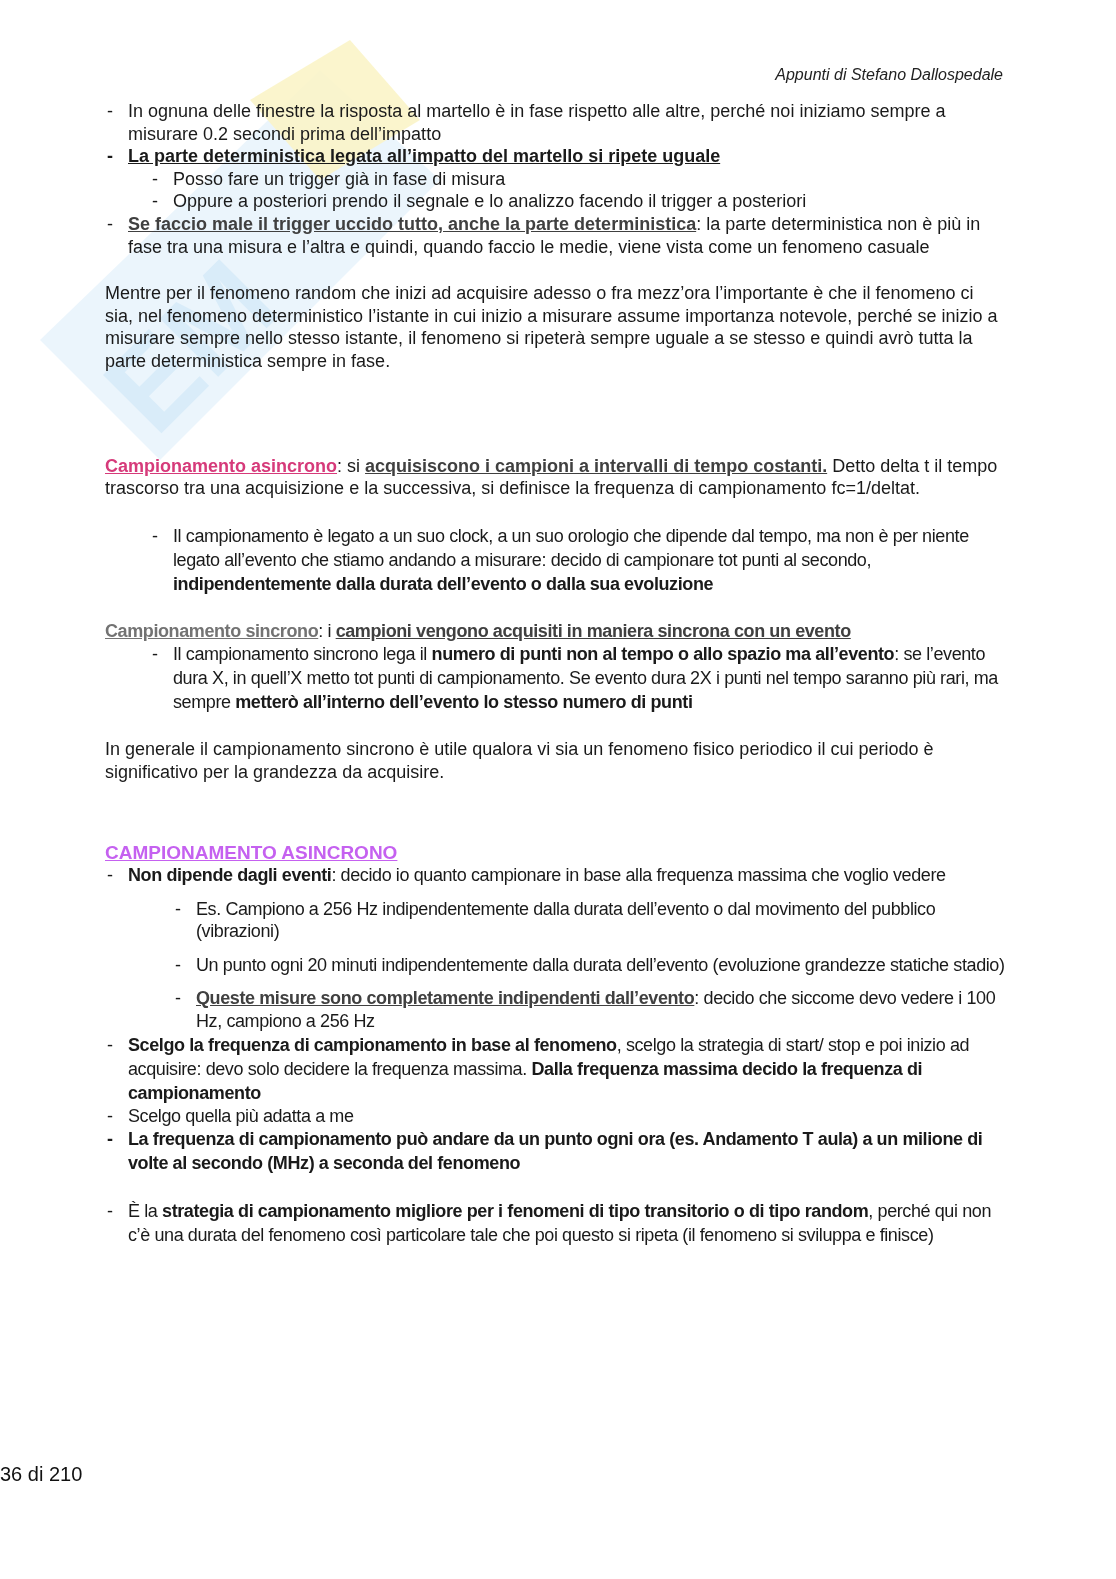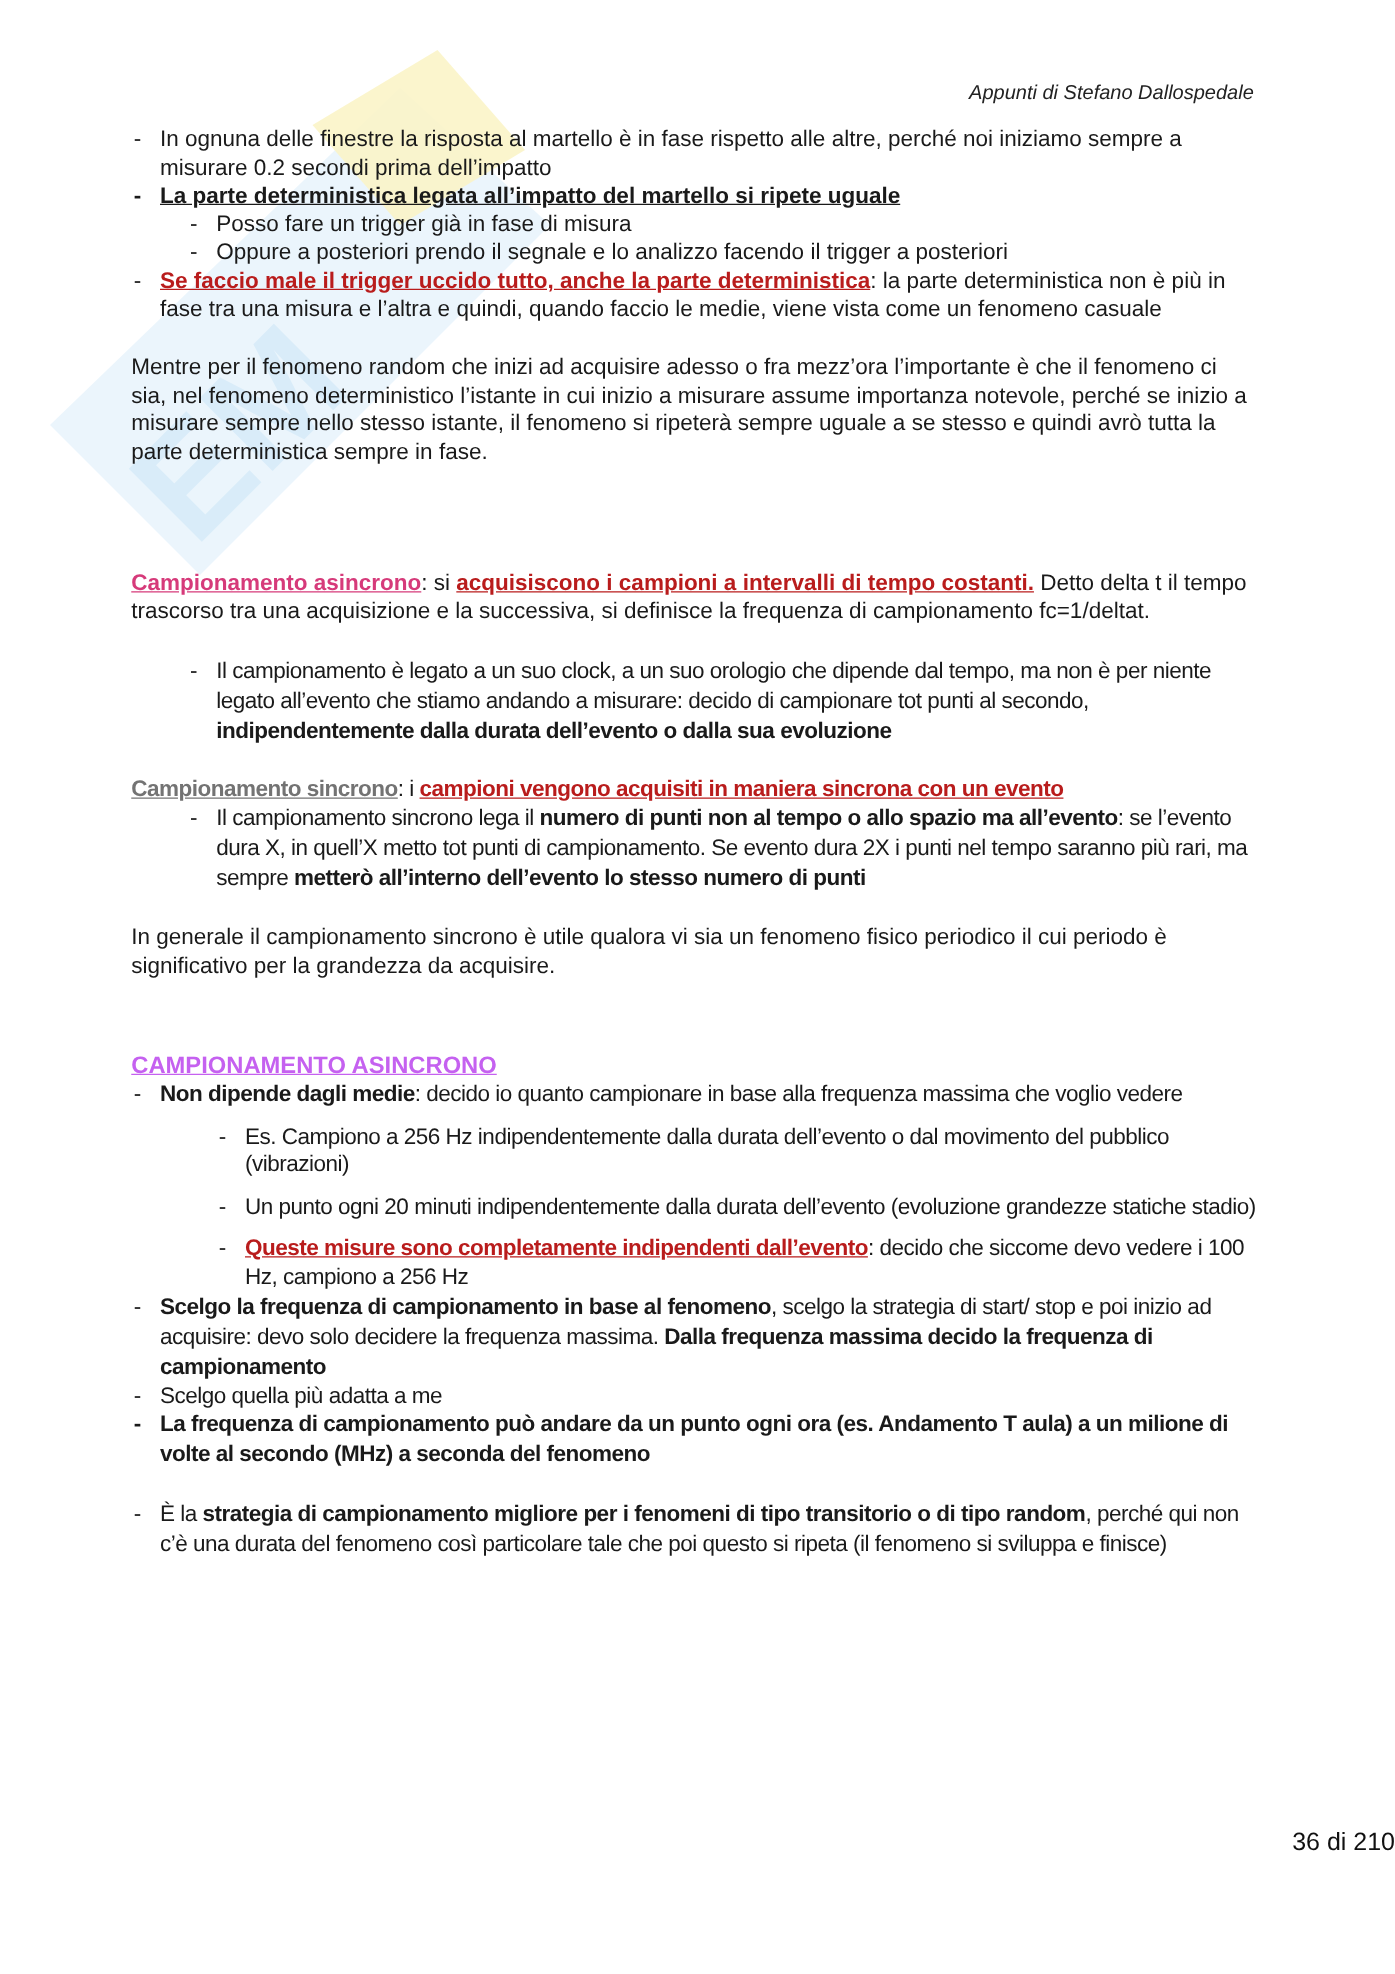--- a/index.html
+++ b/index.html
@@ -7,29 +7,29 @@
          font-family:"Liberation Sans", sans-serif; color:#1a1a1a; }
   .watermark { position:absolute; left:20px; top:40px; width:420px; height:440px; pointer-events:none; }
   .header { position:absolute; right:113px; top:66px; font-style:italic; font-size:16px; color:#222; }
   .page { position:absolute; left:105px; top:100px; width:900px; font-size:18px; line-height:22.6px; }
   .li { position:relative; padding-left:23px; }
   .li::before { content:"-"; position:absolute; left:2px; top:0; }
   .li.l2 { margin-left:45px; }
   .li.l3 { margin-left:68px;margin-top:11px; }
   .b { font-weight:bold; }
   .u { text-decoration:underline; }
-  .red { color:#b91c1c; }
+  .red { color:#404040; }
   .orange { color:#737373; }
   .pink { color:#d63a7a; }
   .gap-m { height:24px; }
   .gap-l { height:58px; }
   .h1 { font-size:28px; font-weight:bold; color:#f26b1d; text-decoration:underline; line-height:34px; margin:0; }
   .h2 { font-size:19px; font-weight:bold; color:#c561f0; text-decoration:underline; }
   .cond { letter-spacing:-0.4px; }
-  .footer { position:absolute; left:0; right:0; top:1463px; text-align:right; font-size:20px; color:#111; }
+  .footer { position:absolute; left:0; right:0; top:1463px; text-align:left; font-size:20px; color:#111; }
 </style>
 </head>
 <body>
 
 <svg class="watermark" viewBox="0 0 420 440">
   <polygon points="20,300 300,30 420,140 140,420" fill="#e6f2fb" opacity="0.8"></polygon>
   <polygon points="230,60 330,0 400,80 300,140" fill="#fbf4c8" opacity="0.9"></polygon>
   <text x="70" y="360" font-size="120" font-weight="bold" fill="#d9ecf9" transform="rotate(-45 150 300)" font-family="Liberation Sans, sans-serif">EM</text>
 </svg>
 
@@ -52,21 +52,21 @@
   <div class="li l2 cond" style="line-height:24px"><span>Il campionamento è legato a un suo clock, a un suo orologio che dipende dal tempo, ma non è per niente legato all’evento che stiamo andando a misurare: decido di campionare tot punti al secondo, </span><span class="b">indipendentemente dalla durata dell’evento o dalla sua evoluzione</span></div>
   <div class="gap-m"></div>
 
   <div class="cond"><span class="b u orange">Campionamento sincrono</span><span>: i </span><span class="b u red">campioni vengono acquisiti in maniera sincrona con un evento</span></div>
   <div class="li l2 cond" style="line-height:24px"><span>Il campionamento sincrono lega il </span><span class="b">numero di punti non al tempo o allo spazio ma all’evento</span><span>: se l’evento dura X, in quell’X metto tot punti di campionamento. Se evento dura 2X i punti nel tempo saranno più rari, ma sempre </span><span class="b">metterò all’interno dell’evento lo stesso numero di punti</span></div>
   <div class="gap-m"></div>
   <div>In generale il campionamento sincrono è utile qualora vi sia un fenomeno fisico periodico il cui periodo è significativo per la grandezza da acquisire.</div>
 
   <div class="gap-l"></div>
   <div class="h2">CAMPIONAMENTO ASINCRONO</div>
-  <div class="li cond"><span class="b">Non dipende dagli medie</span><span>: decido io quanto campionare in base alla frequenza massima che voglio vedere</span></div>
+  <div class="li cond"><span class="b">Non dipende dagli eventi</span><span>: decido io quanto campionare in base alla frequenza massima che voglio vedere</span></div>
   <div class="li l3 cond"><span>Es. Campiono a 256 Hz indipendentemente dalla durata dell’evento o dal movimento del pubblico (vibrazioni)</span></div>
   <div class="li l3 cond"><span>Un punto ogni 20 minuti indipendentemente dalla durata dell’evento (evoluzione grandezze statiche stadio)</span></div>
   <div class="li l3 cond"><span class="b u red">Queste misure sono completamente indipendenti dall’evento</span><span>: decido che siccome devo vedere i 100 Hz, campiono a 256 Hz</span></div>
   <div class="li cond" style="line-height:24px"><span class="b">Scelgo la frequenza di campionamento in base al fenomeno</span><span>, scelgo la strategia di start/ stop e poi inizio ad acquisire: devo solo decidere la frequenza massima. </span><span class="b">Dalla frequenza massima decido la frequenza di campionamento</span></div>
   <div class="li cond"><span>Scelgo quella più adatta a me</span></div>
   <div class="li b cond" style="line-height:24px"><span>La frequenza di campionamento può andare da un punto ogni ora (es. Andamento T aula) a un milione di volte al secondo (MHz) a seconda del fenomeno</span></div>
   <div class="gap-m"></div>
   <div class="li cond" style="line-height:24px"><span>È la </span><span class="b">strategia di campionamento migliore per i fenomeni di tipo transitorio o di tipo random</span><span>, perché qui non c’è una durata del fenomeno così particolare tale che poi questo si ripeta (il fenomeno si sviluppa e finisce)</span></div>
 </div>
 

